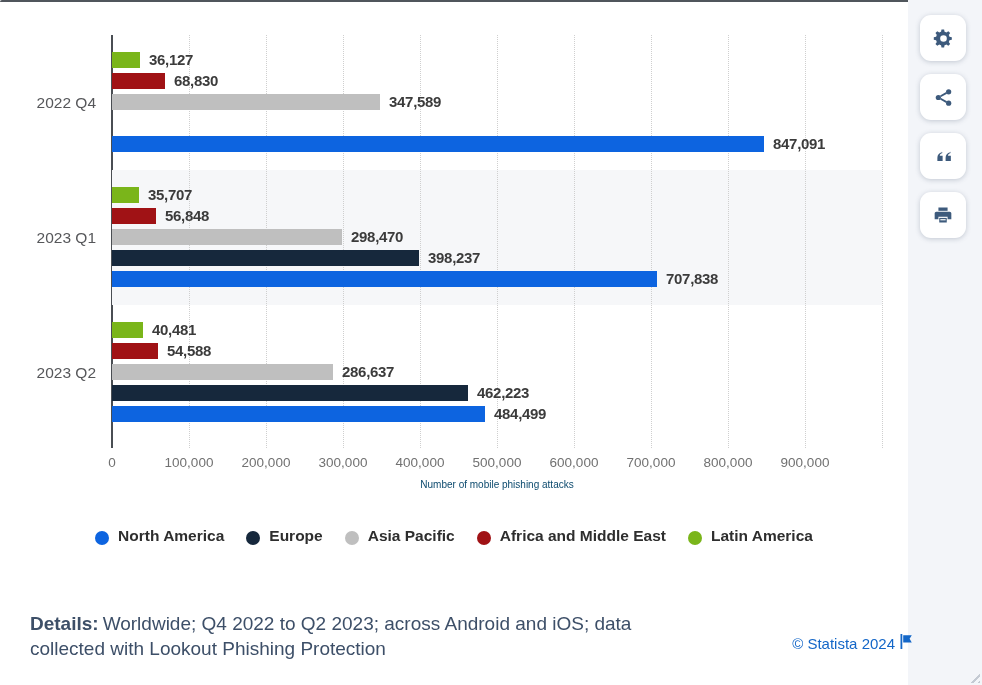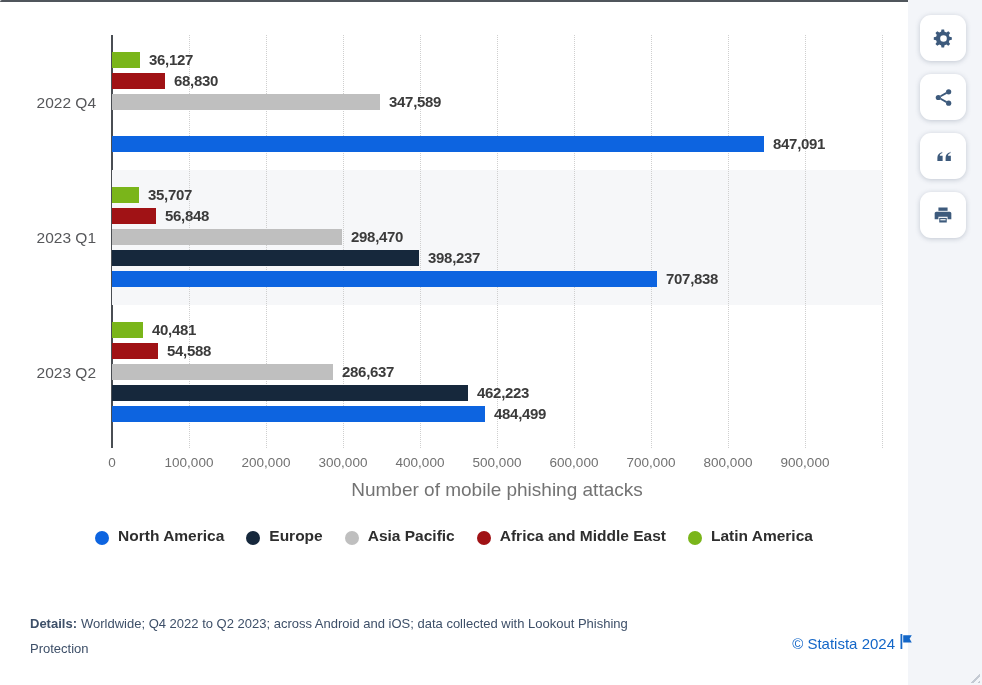--- a/index.html
+++ b/index.html
@@ -11,30 +11,30 @@
   
   .plot{position:absolute;left:112px;top:35px;width:770px;height:405px;}
   .band{position:absolute;left:0;width:770px;height:135px;}
   .band.alt{background:#f6f7f9;}
   .gridline{position:absolute;top:0;height:413px;width:0;border-left:1px dotted #cfcfcf;}
   .y-axis{position:absolute;left:-1px;top:0;width:2px;height:413px;background:#4a4e53;}
   .bar{position:absolute;left:0;height:16px;}
   .bar-label{position:absolute;left:calc(100% + 9px);top:0;line-height:16px;font-size:15px;font-weight:bold;color:#3b3b3b;letter-spacing:-0.3px;white-space:nowrap;}
   .cat-label{position:absolute;left:-112px;width:96px;text-align:right;font-size:15.5px;color:#56575a;}
   .x-tick{position:absolute;top:420px;transform:translateX(-50%);font-size:13.5px;color:#717171;white-space:nowrap;}
-  .x-title{position:absolute;top:444px;left:0;width:770px;text-align:center;font-size:19px;color:#737373;}
+  .x-title{position:absolute;top:444px;left:0;width:770px;text-align:center;font-size:10px;color:#0c4a6e;}
 
   
   .legend{position:absolute;left:0;top:527px;width:908px;display:flex;justify-content:center;align-items:center;gap:22px;}
   .legend-item{display:flex;align-items:flex-end;gap:9px;}
   .legend-dot{width:14px;height:14px;border-radius:50%;}
   .legend-label{font-size:15.5px;font-weight:bold;color:#2e2e2e;}
 
   
-  .details{position:absolute;left:30px;top:612px;width:620px;font-size:13px;line-height:24.5px;color:#3d4f68;}
+  .details{position:absolute;left:30px;top:612px;width:620px;font-size:19px;line-height:24.5px;color:#3d4f68;}
   .details b{margin-right:4px;}
   .credit{position:absolute;top:634px;right:70px;display:flex;align-items:center;gap:4px;font-size:15px;color:#1467c8;cursor:pointer;text-decoration:none;}
 
   
   .tool-btn{position:absolute;left:920px;width:46px;height:46px;background:#fff;border:none;border-radius:11px;
     box-shadow:0 1px 5px rgba(80,95,120,0.30);display:flex;align-items:center;justify-content:center;cursor:pointer;padding:0;}
   .tool-btn svg{display:block;}
 
   .resize-grip{position:absolute;right:2px;bottom:2px;width:13px;height:13px;
     background:repeating-linear-gradient(135deg,transparent 0 3px,#c4cad3 3px 4.5px);

